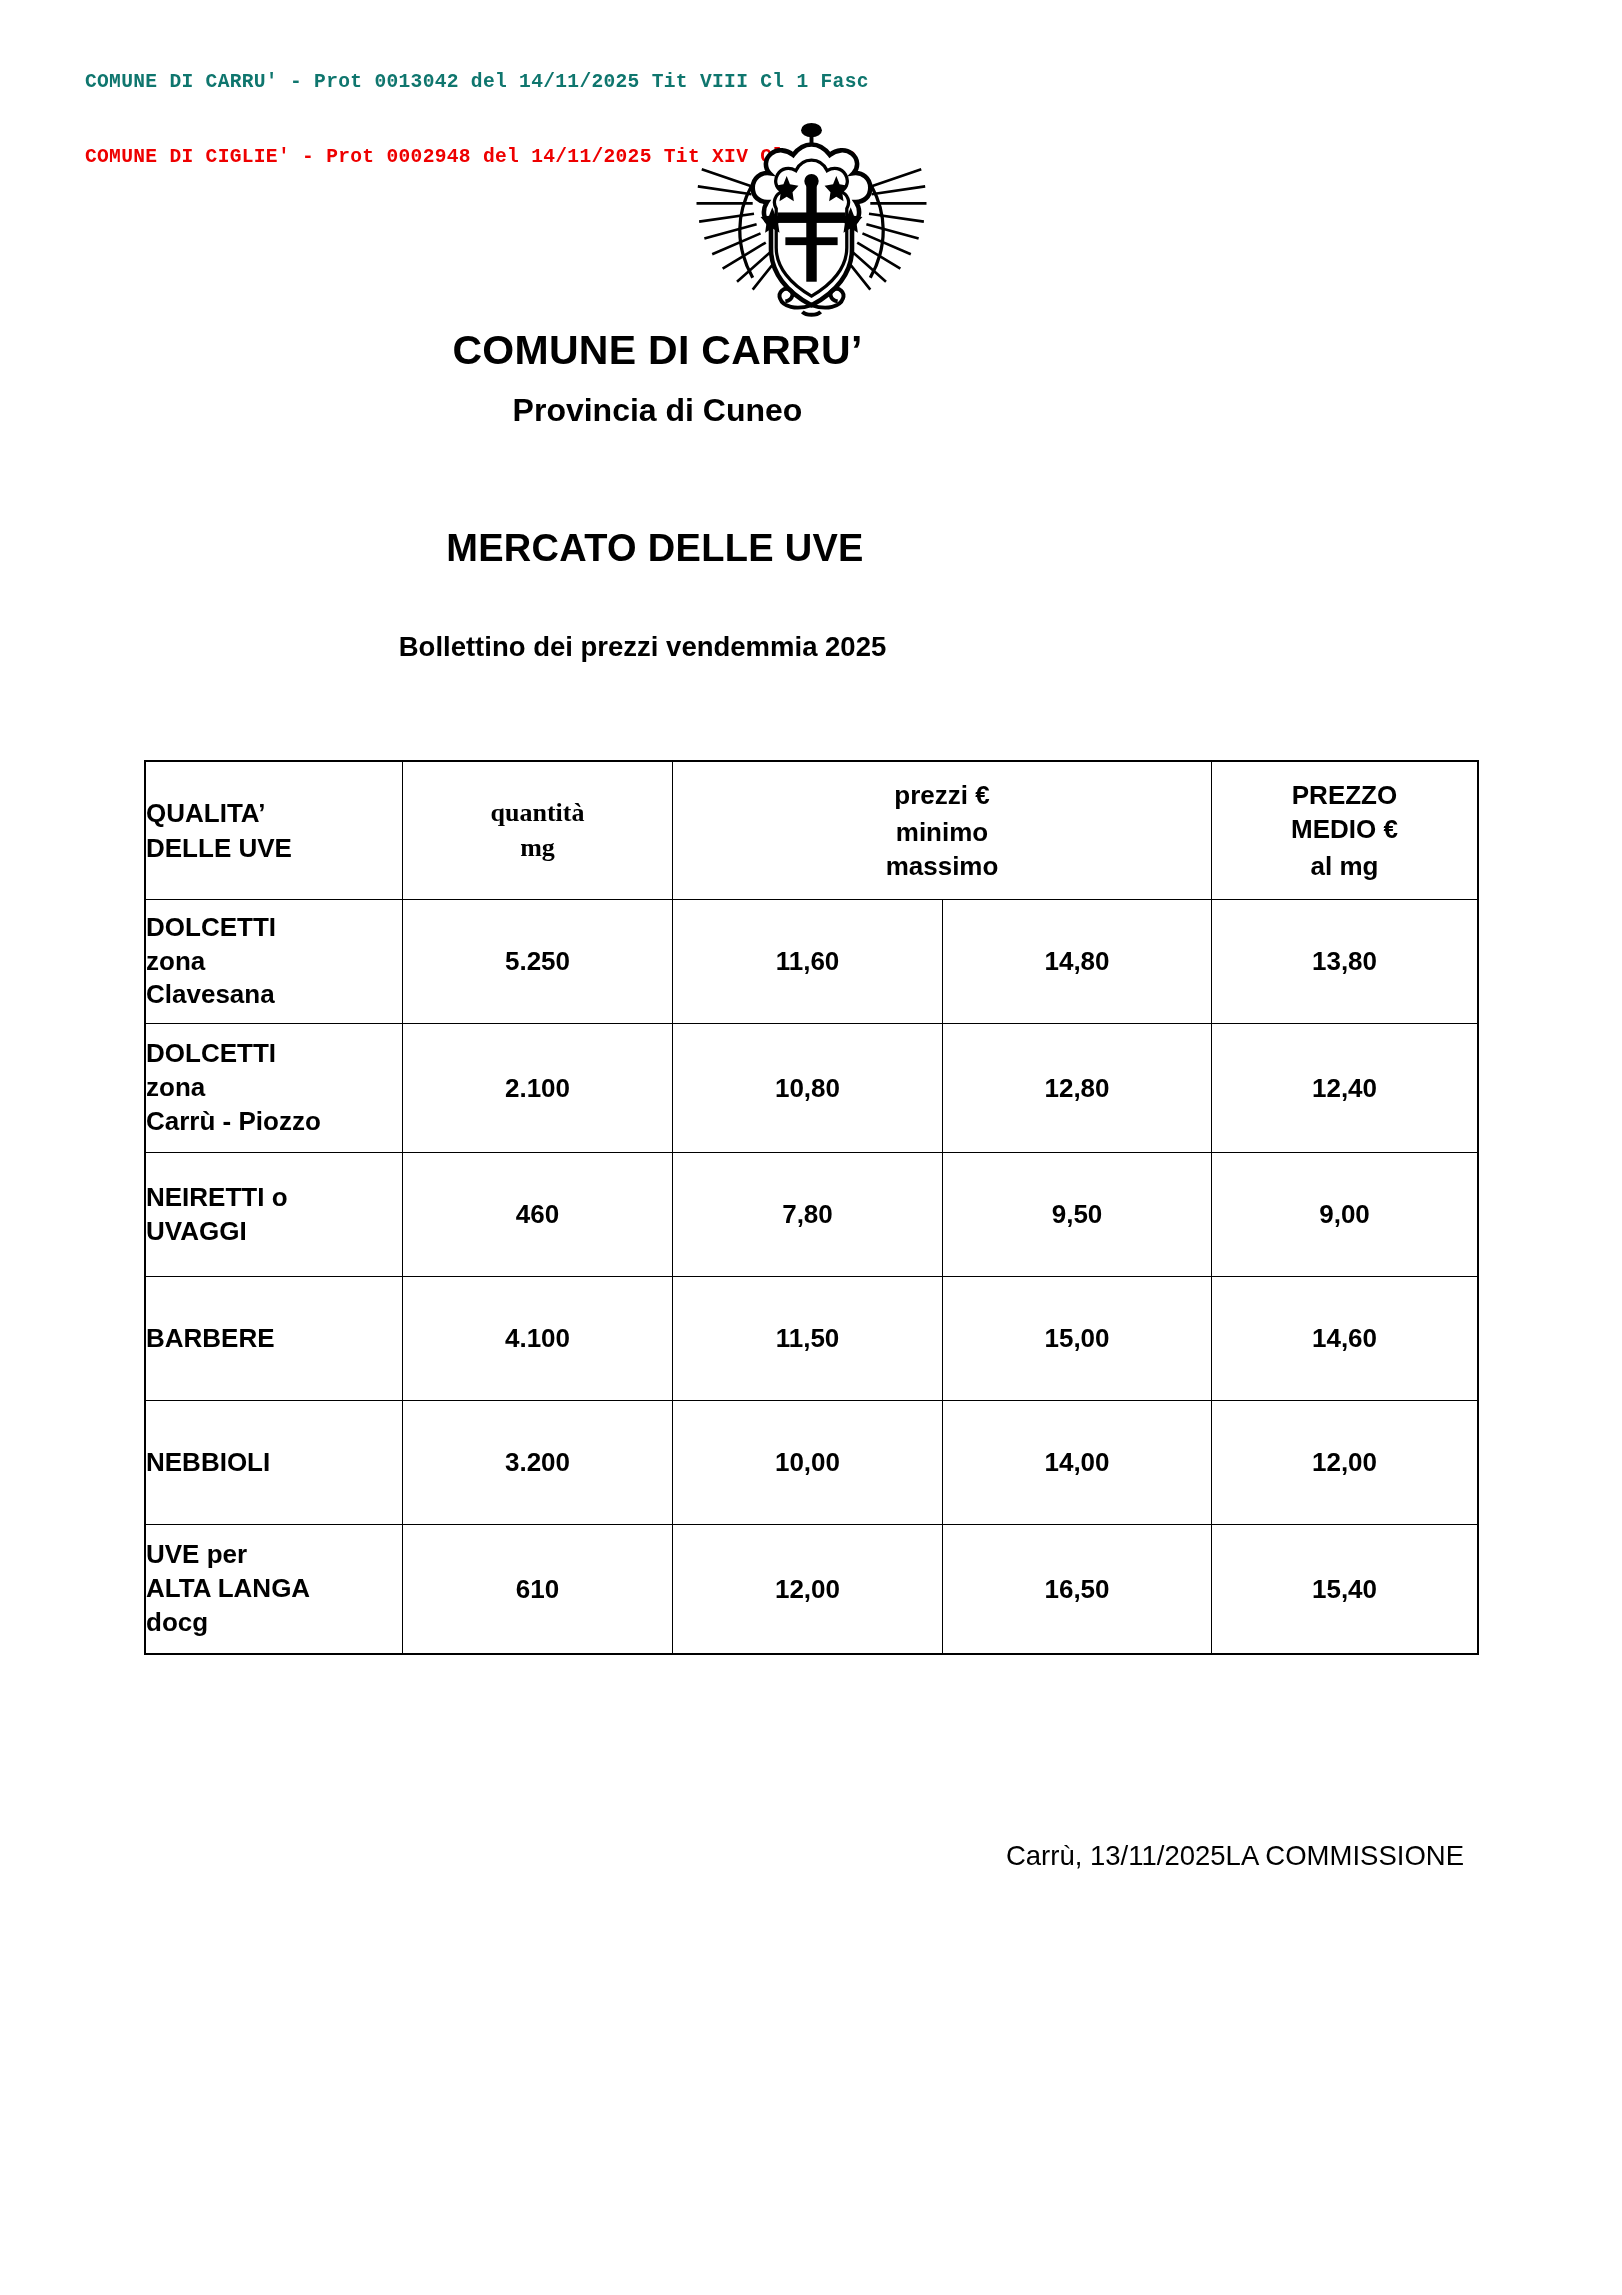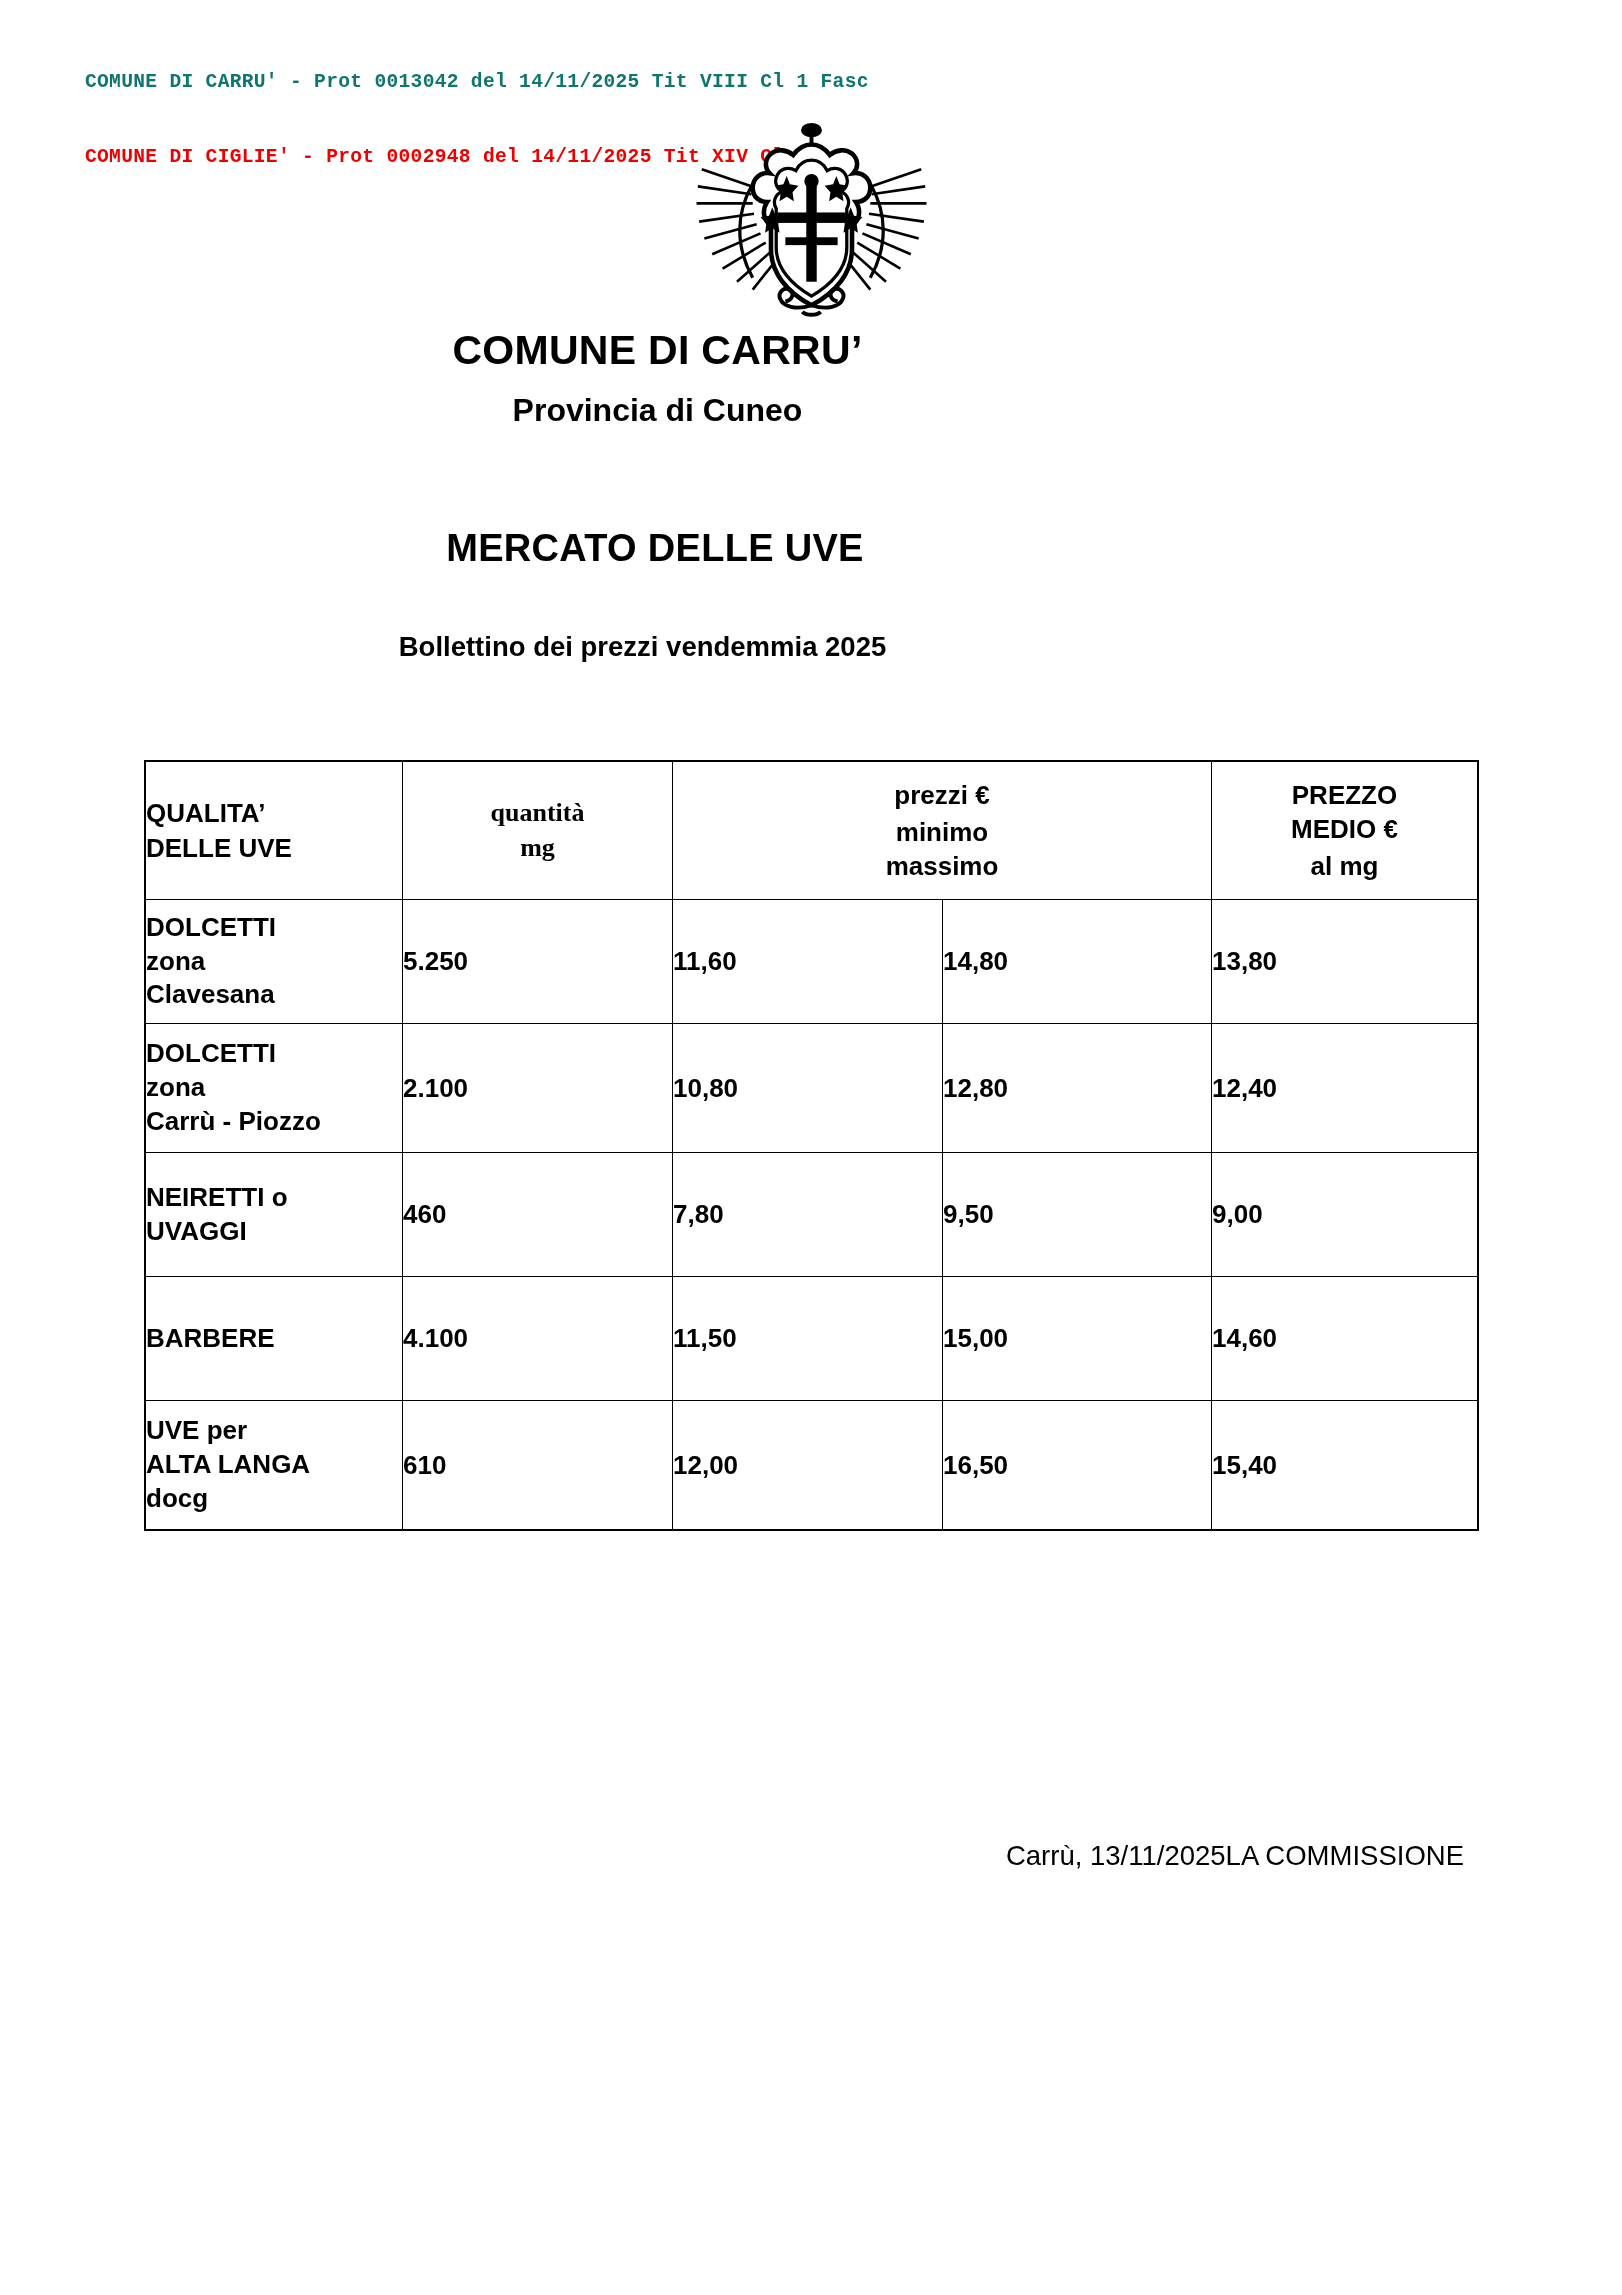--- a/index.html
+++ b/index.html
@@ -142,21 +142,21 @@
     display: block;
     margin-top: 2.6px;
   }
 
   .data-row td { height: 123px; }
   .row-tall td { height: 128px; }
   .name-cell {
     padding-left: 11.8px;
     line-height: 1.30;
   }
-  .num-cell { }
+  .num-cell { text-align: center; }
 
   
   .footer {
     position: absolute;
     left: 145px;
     top: 1840px;
     width: 1332px;
     display: flex;
     justify-content: flex-end;
     font-size: 27.5px;
@@ -320,20 +320,29 @@
     <tr class="data-row">
       <td class="name-cell">
         <span>BARBERE</span>
       </td>
       <td class="num-cell">4.100</td>
       <td class="num-cell">11,50</td>
       <td class="num-cell">15,00</td>
       <td class="num-cell">14,60</td>
     </tr>
 
+    <tr class="data-row">
+      <td class="name-cell">
+        <span>NEBBIOLI</span>
+      </td>
+      <td class="num-cell">3.200</td>
+      <td class="num-cell">10,00</td>
+      <td class="num-cell">14,00</td>
+      <td class="num-cell">12,00</td>
+    </tr>
 
     <tr class="row-tall">
       <td class="name-cell">
         <span>UVE per</span><br>
         <span>ALTA LANGA</span><br>
         <span>docg</span>
       </td>
       <td class="num-cell">610</td>
       <td class="num-cell">12,00</td>
       <td class="num-cell">16,50</td>

